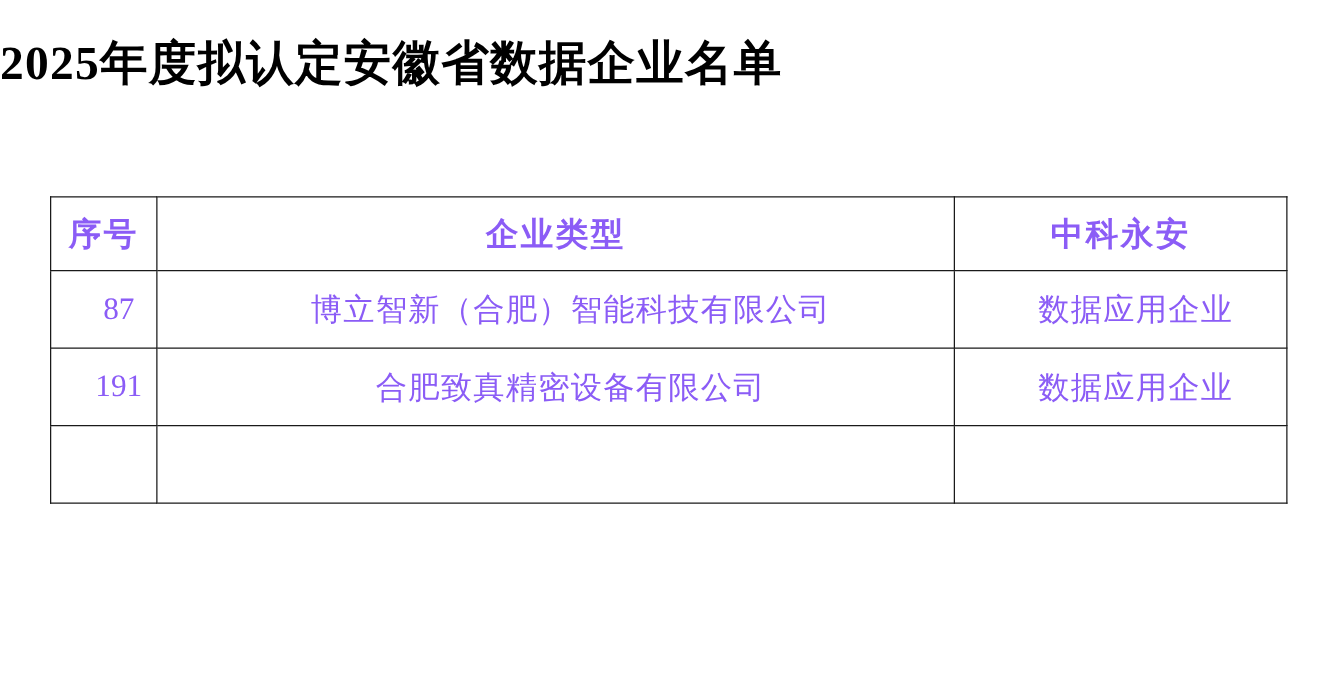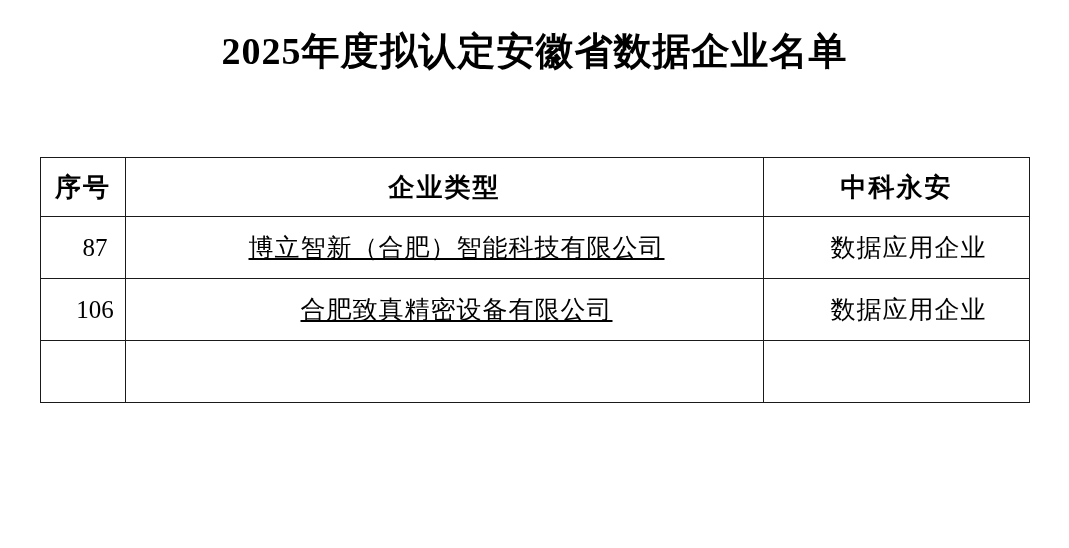--- a/index.html
+++ b/index.html
@@ -13,21 +13,20 @@
     font-family: "Liberation Serif", serif;
     overflow: hidden;
   }
   .page {
     width: 1069px;
     height: 548px;
     position: relative;
     box-sizing: border-box;
   }
   .doc-title {
-    text-align: center;
     font-family: "Liberation Serif", serif;
     font-weight: bold;
     font-size: 38px;
     letter-spacing: 1px;
     color: #000000;
     margin: 0;
     padding-top: 28px;
     line-height: 1.25;
   }
   .table-wrap {
@@ -39,21 +38,21 @@
   table.listing {
     border-collapse: collapse;
     width: 989px;
     table-layout: fixed;
   }
   table.listing td, table.listing th {
     border: 1px solid #1a1a1a;
     padding: 0;
     text-align: center;
     vertical-align: middle;
-    color: #000000;
+    color: #8b5cf6;
     font-family: "Liberation Serif", serif;
   }
   table.listing thead th {
     height: 58px;
     font-size: 26px;
     font-weight: bold;
     letter-spacing: 2px;
   }
   table.listing tbody td {
     height: 61px;
@@ -63,21 +62,20 @@
   }
   .col-index { width: 85px; }
   .col-name  { width: 638px; }
   .col-type  { width: 266px; }
 
   td.cell-index {
     font-size: 26px;
   }
   td.cell-name {
     letter-spacing: 1px;
-    text-decoration: underline;
   }
   td.cell-type {
     letter-spacing: 1px;
   }
   .partial-row td {
     height: 18px;
     border-bottom: none;
   }
 </style>
 </head>
@@ -101,21 +99,21 @@
           <th>中科永安</th>
         </tr>
       </thead>
       <tbody>
         <tr>
           <td class="cell-index">87</td>
           <td class="cell-name">博立智新（合肥）智能科技有限公司</td>
           <td class="cell-type">数据应用企业</td>
         </tr>
         <tr>
-          <td class="cell-index">106</td>
+          <td class="cell-index">191</td>
           <td class="cell-name">合肥致真精密设备有限公司</td>
           <td class="cell-type">数据应用企业</td>
         </tr>
         <tr class="partial-row">
           <td></td>
           <td></td>
           <td></td>
         </tr>
       </tbody>
     </table>

